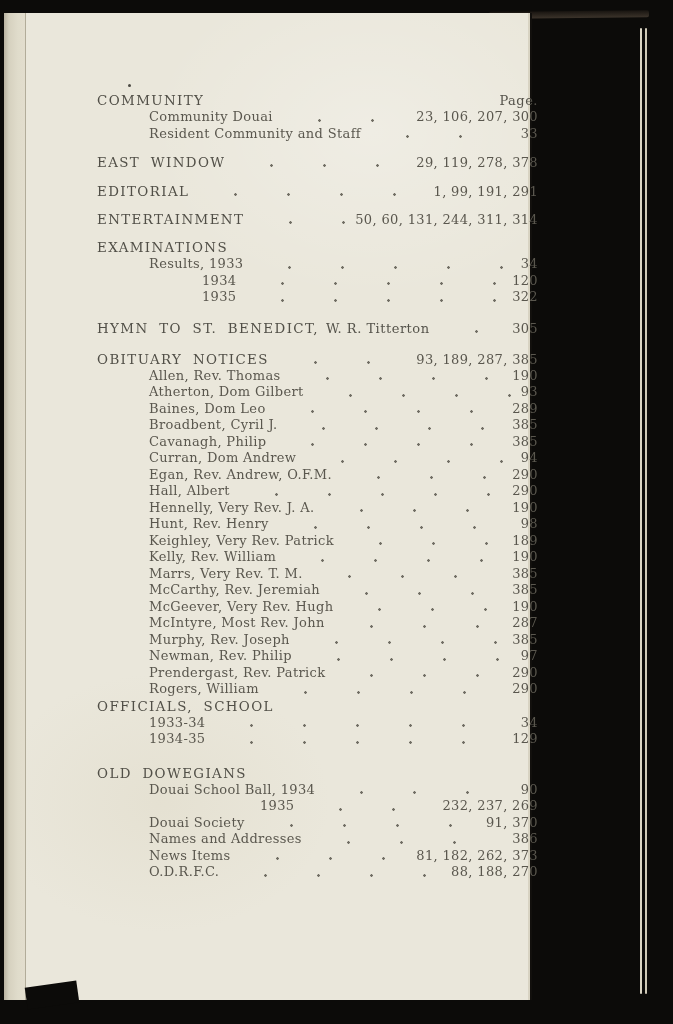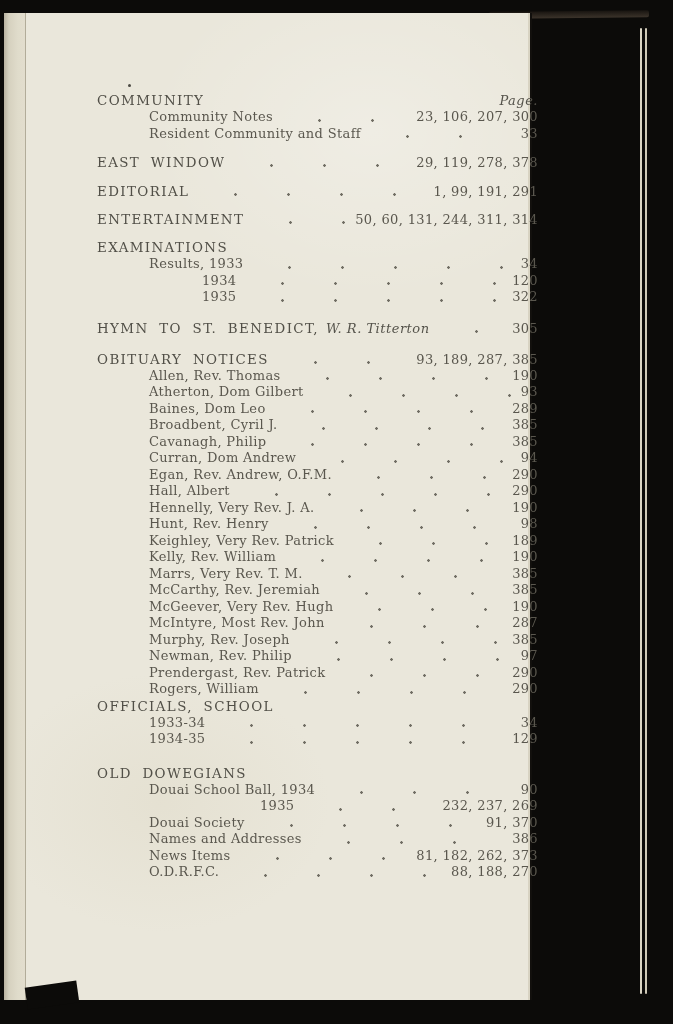--- a/index.html
+++ b/index.html
@@ -38,21 +38,21 @@
   .hdr{font-size:13.4px;letter-spacing:1.4px;word-spacing:5px;color:#514f47;white-space:nowrap;}
   .lbl{white-space:nowrap;}
   .pages{white-space:nowrap;text-align:right;}
   .leader{
     flex:1 1 auto;align-self:stretch;margin:0 9px 0 14px;min-width:10px;
     background-image:radial-gradient(circle,#716e64 1.15px,rgba(0,0,0,0) 1.5px);
     background-size:53px 5px;background-repeat:repeat-x;
     background-position:6px calc(100% - 3px);
   }
   .spacer{flex:1 1 auto;}
-  .italic{font-style:italic;letter-spacing:.5px;color:#55534b;}
+  .italic{letter-spacing:.5px;color:#55534b;}
   .author{margin-left:7px;white-space:nowrap;}
   .ind1{padding-left:52px;}
   .ind2{padding-left:105px;}
   .ind3{padding-left:163px;}
   .gap-11{margin-top:11px;} .gap-12{margin-top:12px;} .gap-14{margin-top:14px;}
   .gap-15{} .gap-17{margin-top:17px;}
 </style>
 </head>
 <body>
 
@@ -67,21 +67,21 @@
     <div class="notch"></div>
 
     <div class="content">
 
       <div class="row hdr-row">
         <span class="hdr">COMMUNITY</span>
         <span class="spacer"></span>
         <span class="italic">Page.</span>
       </div>
       <div class="row ind1">
-        <span class="lbl">Community Notes</span>
+        <span class="lbl">Community Douai</span>
         <span class="leader"></span>
         <span class="pages">23, 106, 207, 300</span>
       </div>
       <div class="row ind1">
         <span class="lbl">Resident Community and Staff</span>
         <span class="leader"></span>
         <span class="pages">33</span>
       </div>
 
       <div class="row hdr-row gap-12">

